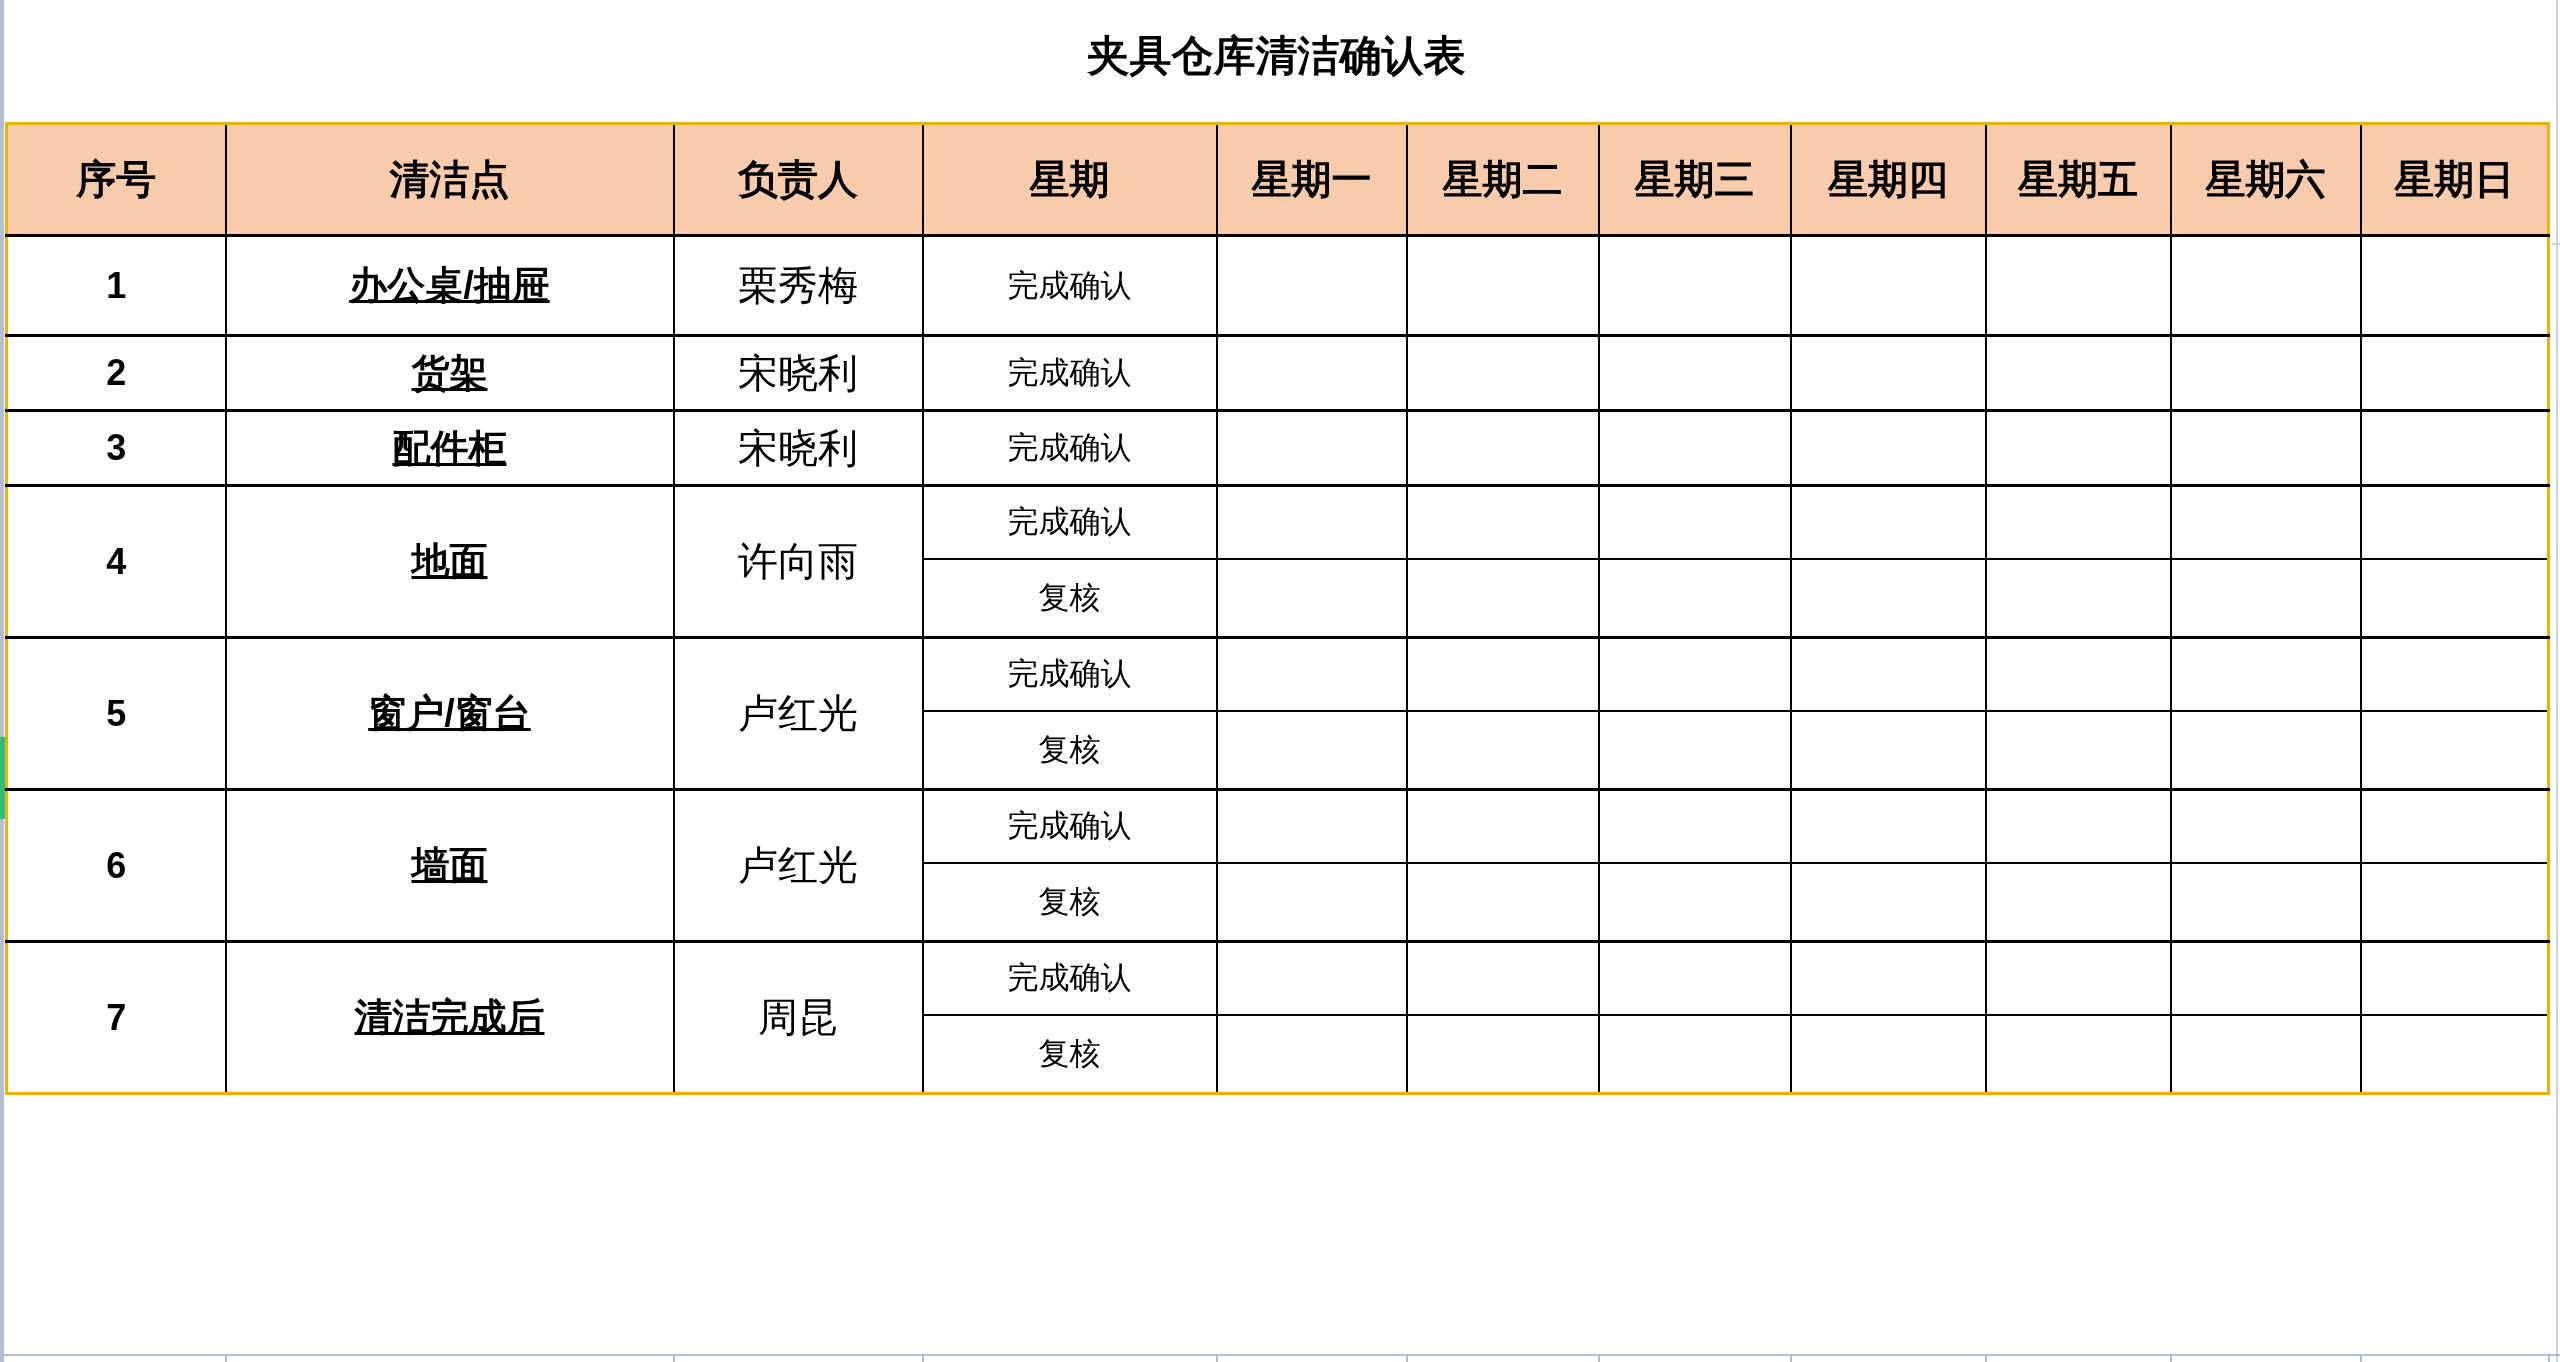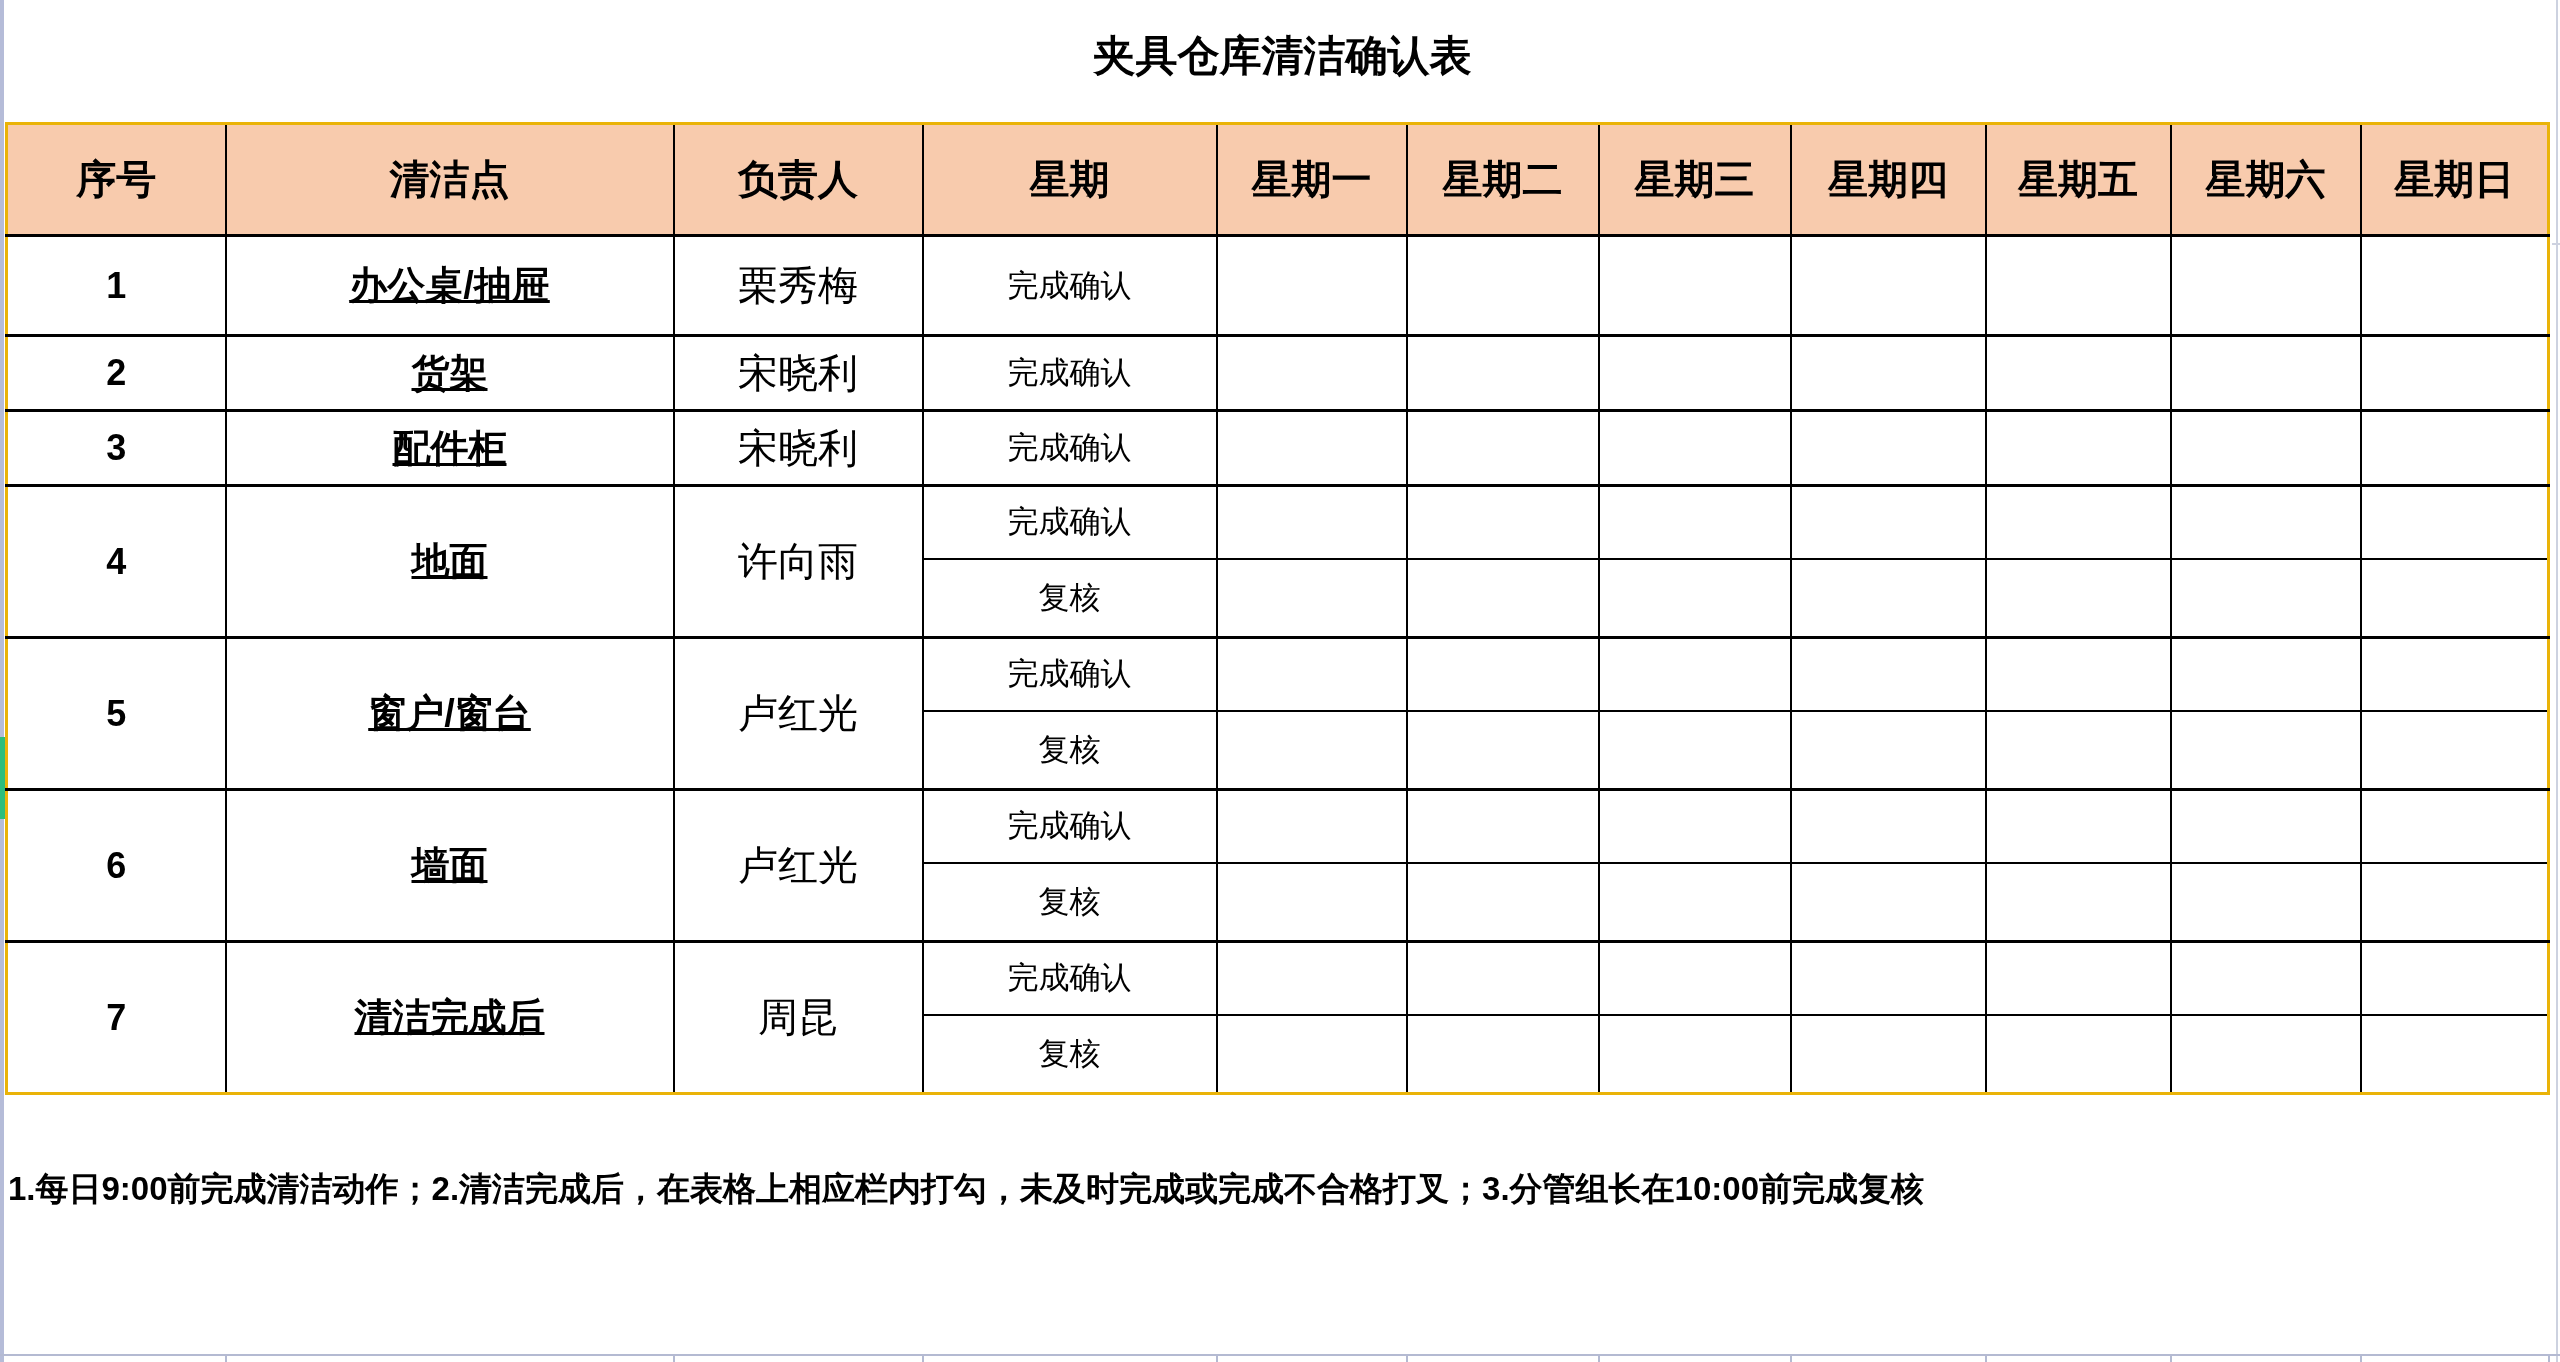--- a/index.html
+++ b/index.html
@@ -9,21 +9,21 @@
     overflow:hidden;
   }
   
   .edge-line{position:absolute;left:0;top:0;width:4px;height:1362px;background:#b5bcd8;}
   .selection-strip{position:absolute;left:0;top:737px;width:5px;height:82px;}
   .right-gridline{position:absolute;left:2556px;top:0;width:2px;height:1362px;background:#cdd2e0;}
   .right-h-seg{position:absolute;left:2552px;top:243px;width:8px;height:2px;background:#cdd2e0;}
   
   .sheet-title{
     position:absolute;left:5px;top:26px;width:2543px;height:60px;
-    line-height:60px;text-align:center;font-size:42px;font-weight:bold;padding-left:6px;
+    line-height:60px;text-align:center;font-size:42px;font-weight:bold;
   }
   
   table.clean-table{
     position:absolute;left:5px;top:122px;
     border-collapse:collapse;table-layout:fixed;
     border:3px solid #eab308;
   }
   table.clean-table th, table.clean-table td{
     border:2px solid #000;text-align:center;vertical-align:middle;
     padding:0;overflow:hidden;
@@ -217,21 +217,20 @@
       <td></td>
         <td></td>
       <td></td>
         <td></td>
       <td></td>
     </tr>
   </tbody>
 </table>
 
 <div class="notes">
-  <div>1.每日9:00前完成清洁动作；2.清洁完成后，在表格上相应栏内打勾，未及时完成或完成不合格打叉；3.分管组长在10:00前完成复核</div>
 </div>
 
 <div class="bottom-sliver-line"></div>
 
 <div class="tick" style="left: 225px;"></div>
 <div class="tick" style="left: 673px;"></div>
 <div class="tick" style="left: 922px;"></div>
 <div class="tick" style="left: 1216px;"></div>
 <div class="tick" style="left: 1406px;"></div>
 <div class="tick" style="left: 1598px;"></div>

